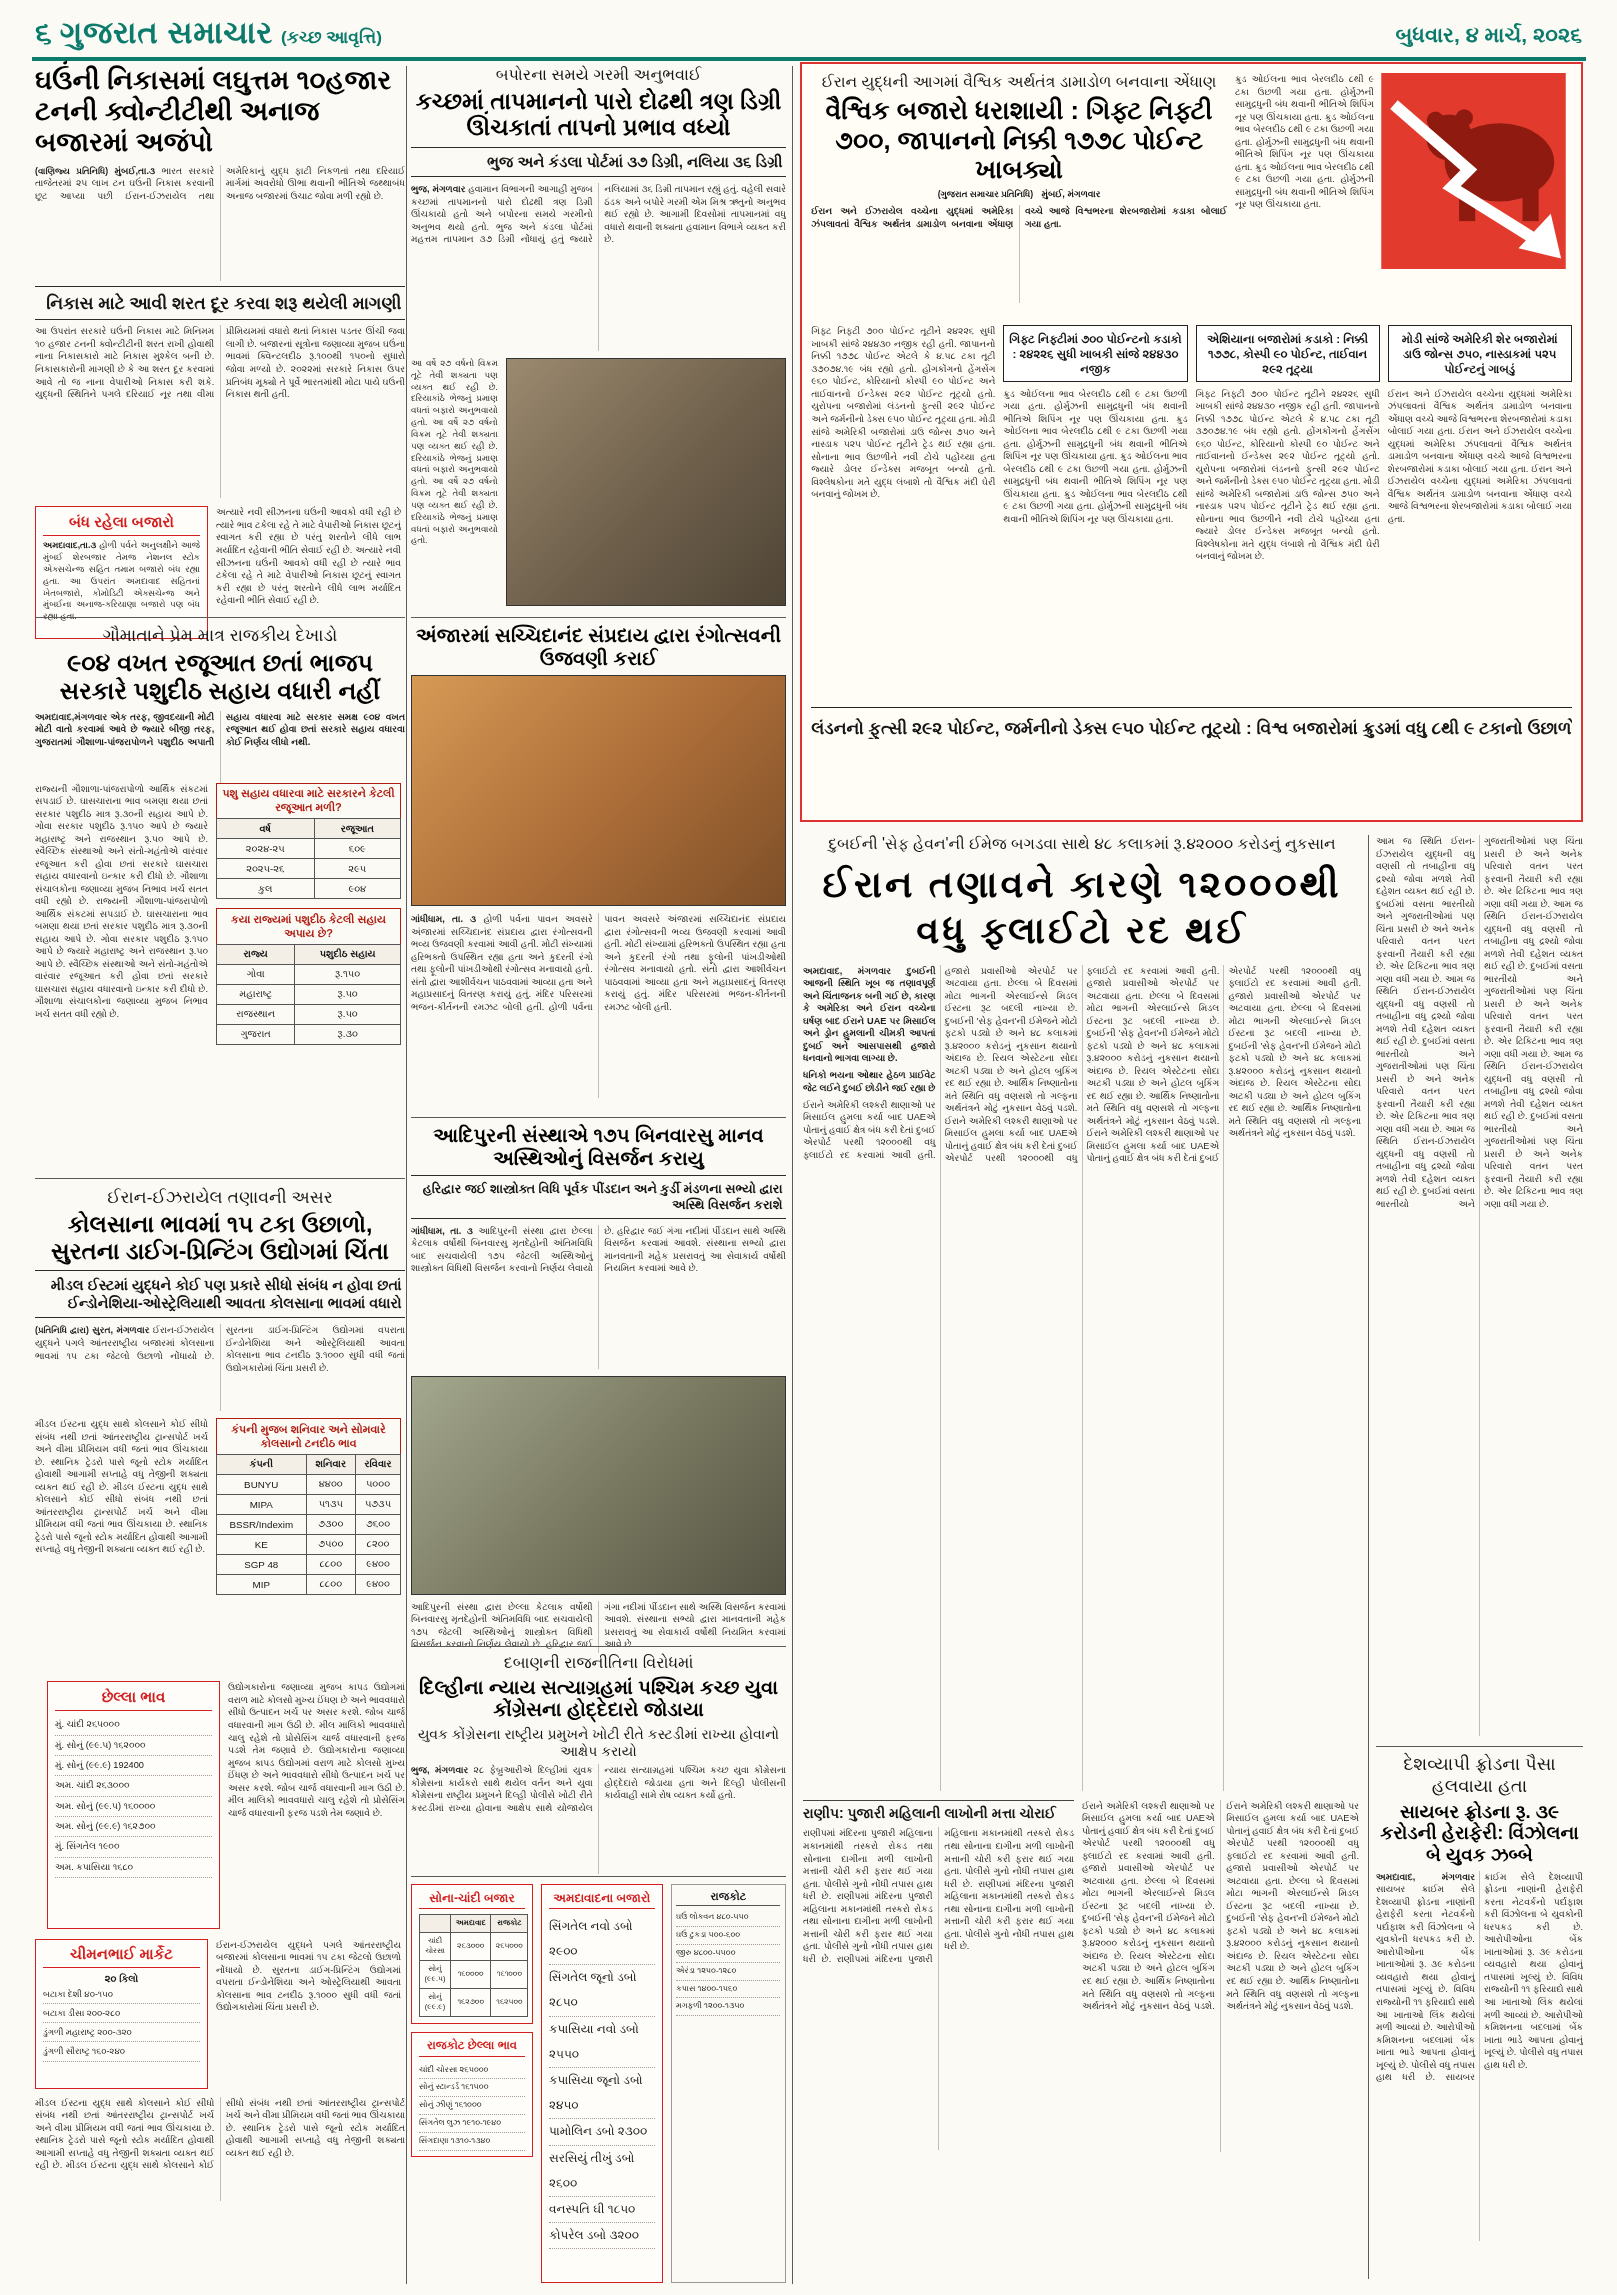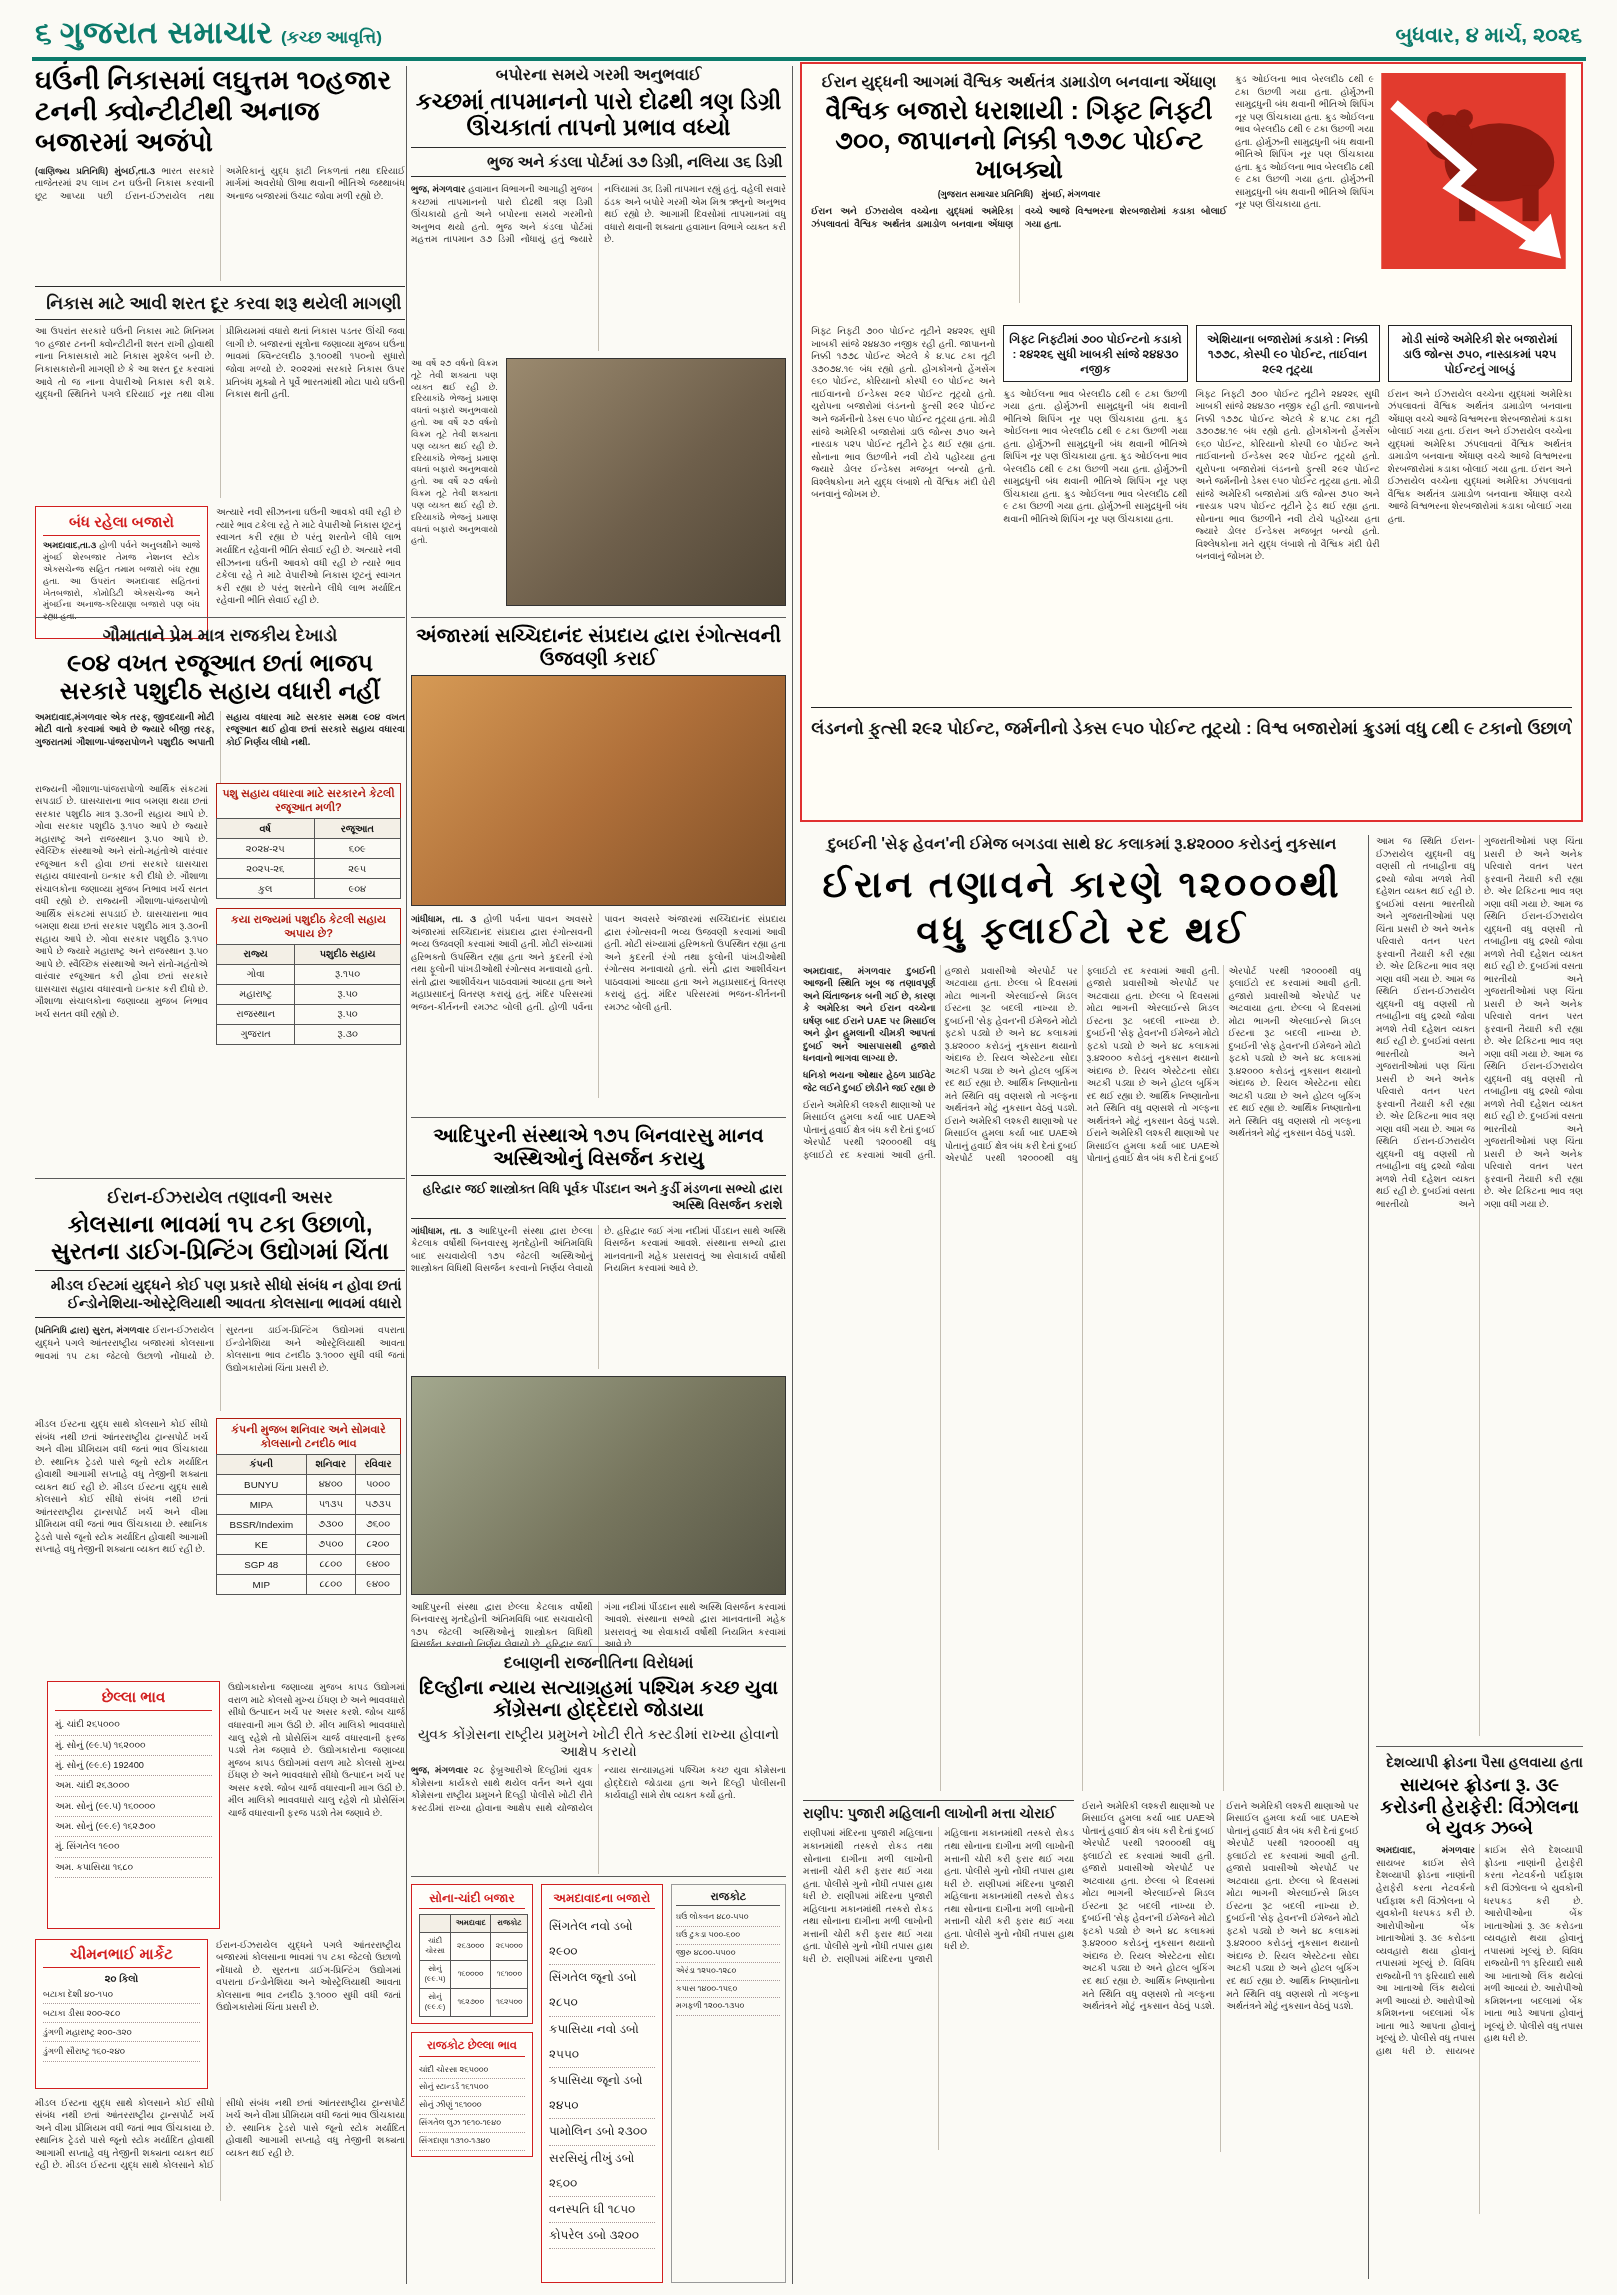--- a/index.html
+++ b/index.html
@@ -7,21 +7,21 @@
   .abs{position:absolute;}
   .teal{color:#0c7b6c;}
   .masthead-left{display:flex;align-items:baseline;gap:8px;}
   .page-no{font-size:30px;font-weight:bold;}
   .paper-name{font-size:31px;font-weight:bold;letter-spacing:0.6px;}
   .edition{font-size:17.3px;font-weight:bold;}
   .mast-date{font-size:21px;font-weight:bold;text-align:right;}
   .mast-rule{background:#0c7b6c;height:3.5px;}
   .vrule{width:1.2px;background:#5b5b5b;}
   .hrule{height:1.2px;background:#5b5b5b;}
-  .kicker{font-weight:bold;text-align:center;line-height:1.2;}
+  .kicker{font-weight:normal;text-align:center;line-height:1.2;}
   .headline{font-weight:bold;line-height:1.16;color:#000;text-align:center;}
   .headline.left{text-align:left;}
   .subhead{font-weight:bold;text-align:right;line-height:1.28;border-top:1.2px solid #2c2c2c;border-bottom:1.2px solid #2c2c2c;padding:4.6px 3.5px;margin:5.8px 0;}
   .body-text{font-size:9.2px;line-height:1.36;text-align:justify;color:#1c1c1c;column-gap:11.6px;column-rule:0.6px solid #c4beb2;}
   .cols2{column-count:2;} .cols4{column-count:4;}
   .clip{overflow:hidden;}
   .dl{font-weight:bold;}
   .red-box{border:1.7px solid #d21f1f;background:#fffdf9;padding:5.8px 7px;box-sizing:border-box;}
   .red-title{color:#d21f1f;font-weight:bold;text-align:center;font-size:15px;border-bottom:1.2px solid #d21f1f;padding-bottom:3.5px;margin-bottom:4.6px;}
   .price-list{font-size:9.2px;line-height:2.1;}
@@ -409,21 +409,21 @@
       <div class="body-text cols2 clip" style="width:277px;height:352px;">ઈરાને અમેરિકી લશ્કરી થાણાઓ પર મિસાઈલ હુમલા કર્યા બાદ UAEએ પોતાનું હવાઈ ક્ષેત્ર બંધ કરી દેતાં દુબઈ એરપોર્ટ પરથી ૧૨૦૦૦થી વધુ ફ્લાઈટો રદ કરવામાં આવી હતી. હજારો પ્રવાસીઓ એરપોર્ટ પર અટવાયા હતા. છેલ્લા બે દિવસમાં મોટા ભાગની એરલાઈન્સે મિડલ ઈસ્ટના રૂટ બદલી નાખ્યા છે. દુબઈની 'સેફ હેવન'ની ઈમેજને મોટો ફટકો પડ્યો છે અને ૪૮ કલાકમાં રૂ.૪૨૦૦૦ કરોડનું નુકસાન થયાનો અંદાજ છે. રિયલ એસ્ટેટના સોદા અટકી પડ્યા છે અને હોટલ બુકિંગ રદ થઈ રહ્યા છે. આર્થિક નિષ્ણાતોના મતે સ્થિતિ વધુ વણસશે તો ગલ્ફના અર્થતંત્રને મોટું નુકસાન વેઠવું પડશે. ઈરાને અમેરિકી લશ્કરી થાણાઓ પર મિસાઈલ હુમલા કર્યા બાદ UAEએ પોતાનું હવાઈ ક્ષેત્ર બંધ કરી દેતાં દુબઈ એરપોર્ટ પરથી ૧૨૦૦૦થી વધુ ફ્લાઈટો રદ કરવામાં આવી હતી. હજારો પ્રવાસીઓ એરપોર્ટ પર અટવાયા હતા. છેલ્લા બે દિવસમાં મોટા ભાગની એરલાઈન્સે મિડલ ઈસ્ટના રૂટ બદલી નાખ્યા છે. દુબઈની 'સેફ હેવન'ની ઈમેજને મોટો ફટકો પડ્યો છે અને ૪૮ કલાકમાં રૂ.૪૨૦૦૦ કરોડનું નુકસાન થયાનો અંદાજ છે. રિયલ એસ્ટેટના સોદા અટકી પડ્યા છે અને હોટલ બુકિંગ રદ થઈ રહ્યા છે. આર્થિક નિષ્ણાતોના મતે સ્થિતિ વધુ વણસશે તો ગલ્ફના અર્થતંત્રને મોટું નુકસાન વેઠવું પડશે.</div>
     </div>
   </div>
 
   <div class="abs" style="left:1376px;top:835px;width:207px;">
     <div class="body-text cols2 clip" style="height:901px;column-gap:9.2px;">આમ જ સ્થિતિ ઈરાન-ઈઝરાયેલ યુદ્ધની વધુ વણસી તો તબાહીના વધુ દ્રશ્યો જોવા મળશે તેવી દહેશત વ્યક્ત થઈ રહી છે. દુબઈમાં વસતા ભારતીયો અને ગુજરાતીઓમાં પણ ચિંતા પ્રસરી છે અને અનેક પરિવારો વતન પરત ફરવાની તૈયારી કરી રહ્યા છે. એર ટિકિટના ભાવ ત્રણ ગણા વધી ગયા છે. આમ જ સ્થિતિ ઈરાન-ઈઝરાયેલ યુદ્ધની વધુ વણસી તો તબાહીના વધુ દ્રશ્યો જોવા મળશે તેવી દહેશત વ્યક્ત થઈ રહી છે. દુબઈમાં વસતા ભારતીયો અને ગુજરાતીઓમાં પણ ચિંતા પ્રસરી છે અને અનેક પરિવારો વતન પરત ફરવાની તૈયારી કરી રહ્યા છે. એર ટિકિટના ભાવ ત્રણ ગણા વધી ગયા છે. આમ જ સ્થિતિ ઈરાન-ઈઝરાયેલ યુદ્ધની વધુ વણસી તો તબાહીના વધુ દ્રશ્યો જોવા મળશે તેવી દહેશત વ્યક્ત થઈ રહી છે. દુબઈમાં વસતા ભારતીયો અને ગુજરાતીઓમાં પણ ચિંતા પ્રસરી છે અને અનેક પરિવારો વતન પરત ફરવાની તૈયારી કરી રહ્યા છે. એર ટિકિટના ભાવ ત્રણ ગણા વધી ગયા છે. આમ જ સ્થિતિ ઈરાન-ઈઝરાયેલ યુદ્ધની વધુ વણસી તો તબાહીના વધુ દ્રશ્યો જોવા મળશે તેવી દહેશત વ્યક્ત થઈ રહી છે. દુબઈમાં વસતા ભારતીયો અને ગુજરાતીઓમાં પણ ચિંતા પ્રસરી છે અને અનેક પરિવારો વતન પરત ફરવાની તૈયારી કરી રહ્યા છે. એર ટિકિટના ભાવ ત્રણ ગણા વધી ગયા છે. આમ જ સ્થિતિ ઈરાન-ઈઝરાયેલ યુદ્ધની વધુ વણસી તો તબાહીના વધુ દ્રશ્યો જોવા મળશે તેવી દહેશત વ્યક્ત થઈ રહી છે. દુબઈમાં વસતા ભારતીયો અને ગુજરાતીઓમાં પણ ચિંતા પ્રસરી છે અને અનેક પરિવારો વતન પરત ફરવાની તૈયારી કરી રહ્યા છે. એર ટિકિટના ભાવ ત્રણ ગણા વધી ગયા છે.</div>
   </div>
   <div class="abs hrule" style="left:1376px;top:1746px;width:207px;"></div>
 
   <div class="abs" style="left:1376px;top:1754px;width:207px;">
-    <div class="kicker" style="font-size:14px;text-align:right;">દેશવ્યાપી ફ્રોડના પૈસા હલવાયા હતા</div>
+    <div class="kicker" style="font-size:18px;">દેશવ્યાપી ફ્રોડના પૈસા હલવાયા હતા</div>
     <div class="headline" style="font-size:18.5px;margin-top:3.5px;">સાયબર ફ્રોડના રૂ. ૩૯ કરોડની હેરાફેરી: વિંઝોલના બે યુવક ઝબ્બે</div>
     <div class="body-text cols2 clip" style="height:370px;margin-top:5.8px;column-gap:9.2px;">
       <b class="dl">અમદાવાદ, મંગળવાર</b>
       <span>સાયબર ક્રાઈમ સેલે દેશવ્યાપી ફ્રોડના નાણાંની હેરાફેરી કરતા નેટવર્કનો પર્દાફાશ કરી વિંઝોલના બે યુવકોની ધરપકડ કરી છે. આરોપીઓના બેંક ખાતાઓમાં રૂ. ૩૯ કરોડના વ્યવહારો થયા હોવાનું તપાસમાં ખૂલ્યું છે. વિવિધ રાજ્યોની ૧૧ ફરિયાદો સાથે આ ખાતાઓ લિંક થયેલાં મળી આવ્યાં છે. આરોપીઓ કમિશનના બદલામાં બેંક ખાતા ભાડે આપતા હોવાનું ખૂલ્યું છે. પોલીસે વધુ તપાસ હાથ ધરી છે. સાયબર ક્રાઈમ સેલે દેશવ્યાપી ફ્રોડના નાણાંની હેરાફેરી કરતા નેટવર્કનો પર્દાફાશ કરી વિંઝોલના બે યુવકોની ધરપકડ કરી છે. આરોપીઓના બેંક ખાતાઓમાં રૂ. ૩૯ કરોડના વ્યવહારો થયા હોવાનું તપાસમાં ખૂલ્યું છે. વિવિધ રાજ્યોની ૧૧ ફરિયાદો સાથે આ ખાતાઓ લિંક થયેલાં મળી આવ્યાં છે. આરોપીઓ કમિશનના બદલામાં બેંક ખાતા ભાડે આપતા હોવાનું ખૂલ્યું છે. પોલીસે વધુ તપાસ હાથ ધરી છે.</span>
     </div>
   </div>
 
 </div>
 
 

